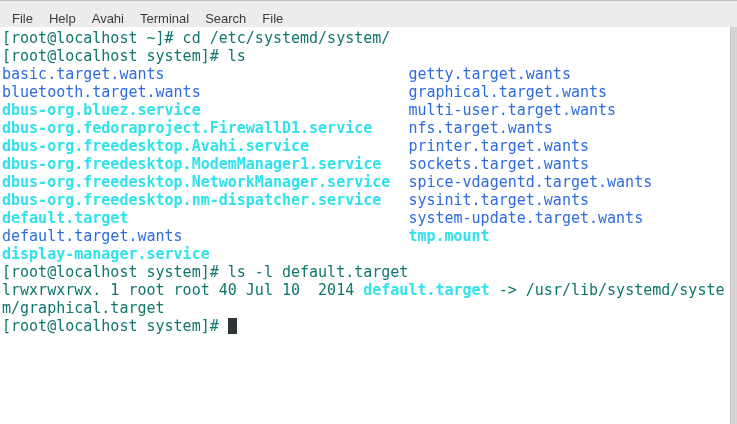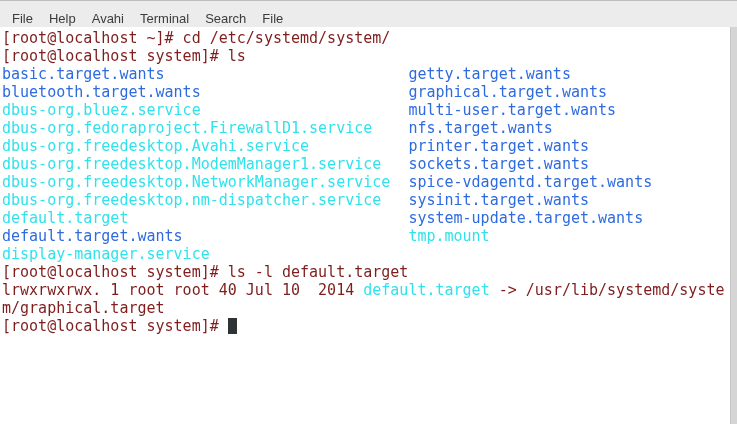--- a/index.html
+++ b/index.html
@@ -25,23 +25,23 @@
     position:absolute;top:27px;left:0;right:7px;bottom:0;
     background:#ffffff;
     padding:2px 0 0 2px;box-sizing:border-box;
     overflow:hidden;
     font-family:"DejaVu Sans Mono","Liberation Mono",monospace;
     font-size:15px;line-height:18px;
     color:#1a1c1d;
     white-space:pre;
   }
   .line{height:18px;white-space:pre;}
-  .c-default{color:#7f1d1d;}
+  .c-default{color:#0f766e;}
   .c-blue{color:var(--blue);font-weight:normal;}
-  .c-cyan{color:var(--cyan);font-weight:normal;}
+  .c-cyan{color:var(--cyan);font-weight:bold;}
   .lcol{display:inline-block;white-space:pre;}
   .cursor{
     display:inline-block;width:9px;height:16px;
     background:#2e3436;vertical-align:text-bottom;margin-bottom:1px;
   }
   .scrollbar{
     position:absolute;top:27px;right:0;bottom:0;width:7px;
     background:#d5d5d5;border-left:1px solid #c6c6c6;box-sizing:border-box;
   }
 </style>

